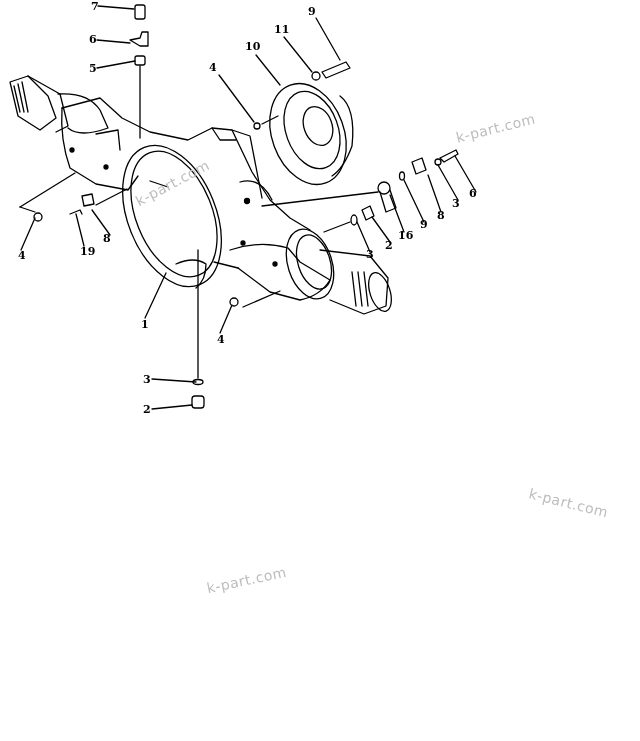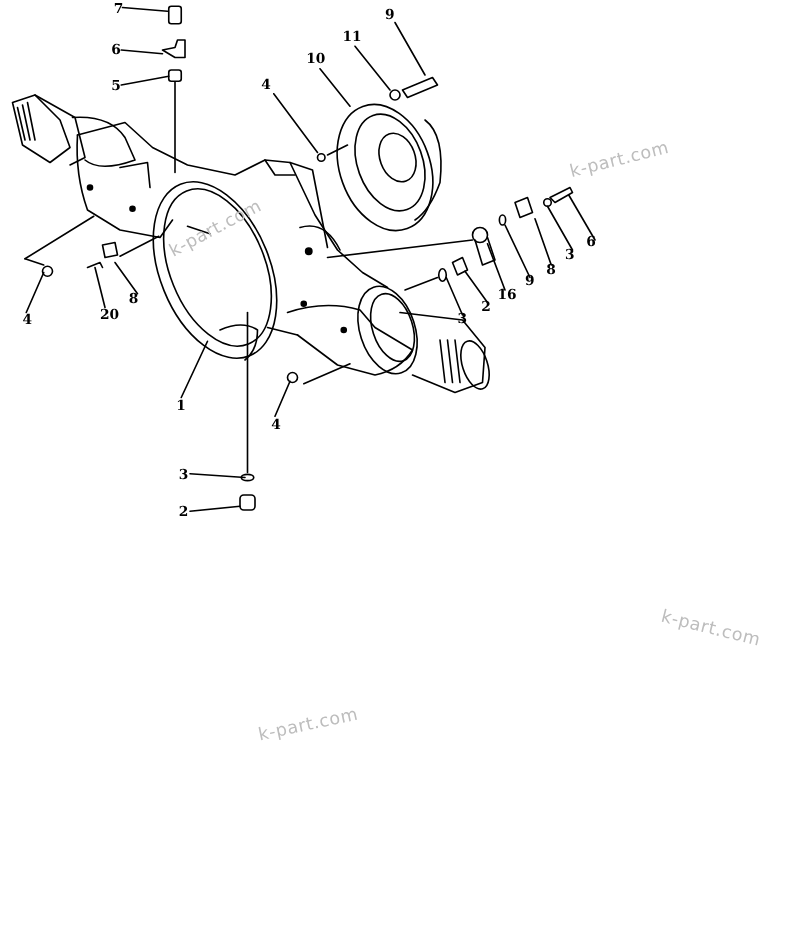--- a/index.html
+++ b/index.html
@@ -130,21 +130,21 @@
   <div class="callout" style="left:245px;top:41px">10</div>
   <div class="callout" style="left:209px;top:62px">4</div>
   <div class="callout" style="left:469px;top:188px">6</div>
   <div class="callout" style="left:452px;top:198px">3</div>
   <div class="callout" style="left:437px;top:210px">8</div>
   <div class="callout" style="left:420px;top:219px">9</div>
   <div class="callout" style="left:398px;top:230px">16</div>
   <div class="callout" style="left:385px;top:240px">2</div>
   <div class="callout" style="left:366px;top:249px">3</div>
   <div class="callout" style="left:103px;top:233px">8</div>
-  <div class="callout" style="left:80px;top:246px">20</div>
+  <div class="callout" style="left:80px;top:246px">19</div>
   <div class="callout" style="left:18px;top:250px">4</div>
   <div class="callout" style="left:141px;top:319px">1</div>
   <div class="callout" style="left:217px;top:334px">4</div>
   <div class="callout" style="left:143px;top:374px">3</div>
   <div class="callout" style="left:143px;top:404px">2</div>
 </div>
 
 <div>
   <div class="wm" style="left:455px;top:120px;transform:rotate(-14deg)">k-part.com</div>
   <div class="wm" style="left:132px;top:175px;transform:rotate(-28deg)">k-part.com</div>

